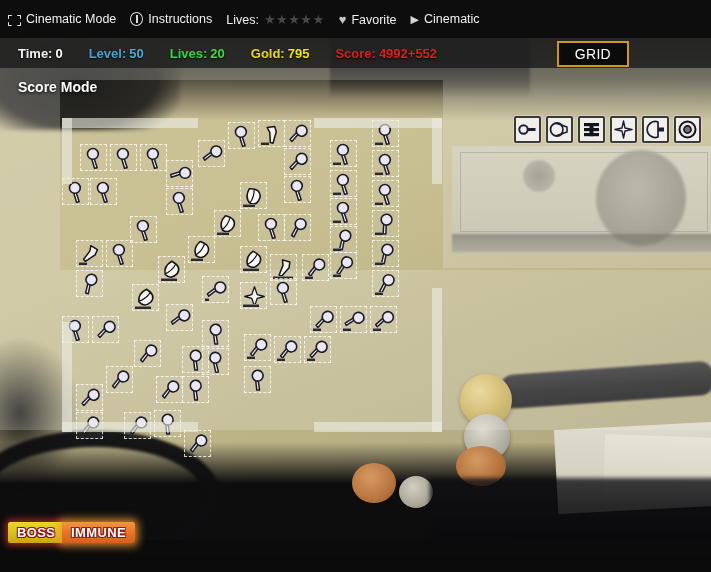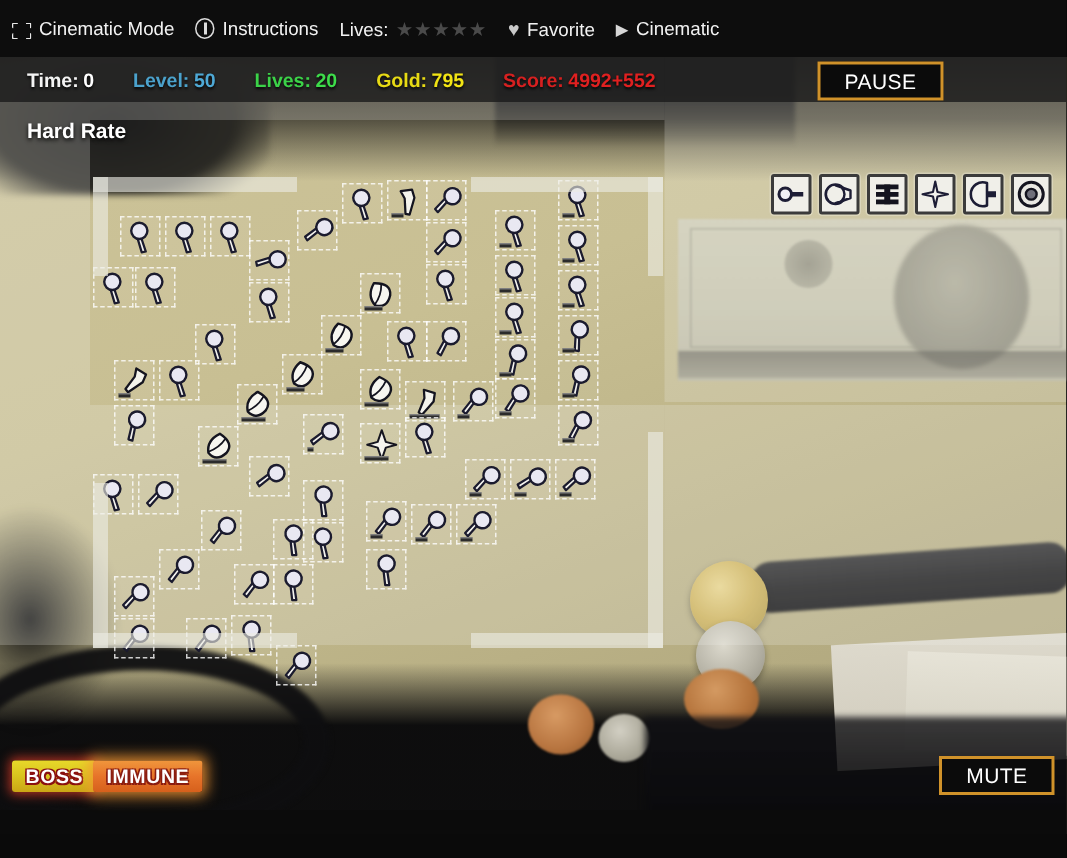--- a/index.html
+++ b/index.html
@@ -327,21 +327,21 @@
     position: absolute;
     left: 2px; bottom: 1px;
     height: 3px;
     background: #2b2b2b;
     border-top: 1px solid rgba(255,255,255,0.4);
   }
 
   
   #bottom-bar {
     position: absolute;
-    left: 0; bottom: 15px;
+    left: 0; bottom: 0;
     width: 711px; height: 42px;
     z-index: 40;
   }
   .badge {
     position: absolute;
     top: 8px;
     font-size: 13px;
     font-weight: bold;
     color: #ffffff;
     padding: 3px 9px;
@@ -989,24 +989,24 @@
       <span class="stat stat-lives">
         <span class="lbl">Lives:</span><span class="val">20</span>
       </span>
       <span class="stat stat-gold">
         <span class="lbl">Gold:</span><span class="val">795</span>
       </span>
       <span class="stat stat-score">
         <span class="lbl">Score:</span><span class="val">4992+552</span>
       </span>
 
-      <button class="hud-btn" id="pause-btn">PAUSE</button>
+      <button class="hud-btn" id="pause-btn">GRID</button>
     </div>
 
-    <div id="mode-label">Hard Rate</div>
+    <div id="mode-label">Score Mode</div>
 
     <div id="tool-palette">
         <div class="tool-btn"><span><svg width="21" height="21" viewBox="0 0 21 21">
               <circle cx="6.5" cy="10.5" r="4.2" fill="#f2f1f6" stroke="#1d1d35" stroke-width="2"></circle>
               <rect x="10" y="9" width="8.5" height="3" fill="#1d1d35"></rect>
             </svg></span></div>
         <div class="tool-btn"><span><svg width="21" height="21" viewBox="0 0 21 21">
               <circle cx="8" cy="10.5" r="6.5" fill="none" stroke="#1d1d35" stroke-width="1.8"></circle>
               <path d="M8 4.5 A6 6 0 0 1 8 16.5 L18 13 L18 8 Z" fill="#f3f2ee" stroke="#1d1d35" stroke-width="1.6" stroke-linejoin="round"></path>
             </svg></span></div>
@@ -1025,18 +1025,17 @@
             </svg></span></div>
         <div class="tool-btn"><span><svg width="21" height="21" viewBox="0 0 21 21">
               <circle cx="10.5" cy="10.5" r="8" fill="#e9e8e2" stroke="#14141f" stroke-width="2"></circle>
               <circle cx="10.5" cy="10.5" r="3.6" fill="#6f6f7a" stroke="#14141f" stroke-width="1.6"></circle>
             </svg></span></div>
       </div>
 
     <div id="bottom-bar">
       <div class="badge" id="badge-boss">BOSS</div>
       <div class="badge" id="badge-immune">IMMUNE</div>
-      <button class="hud-btn" id="mute-btn">MUTE</button>
     </div>
 
     <div id="footer-strip"></div>
   </div>
 </div>
 
 </body></html>

